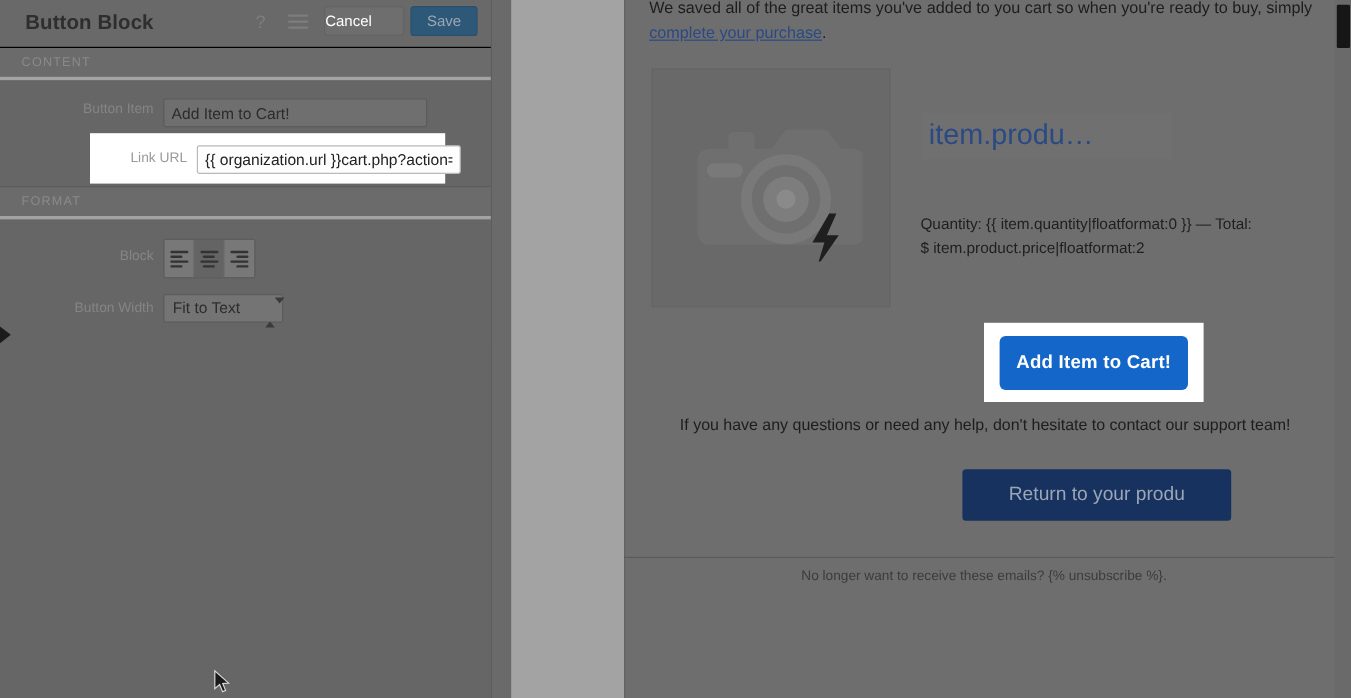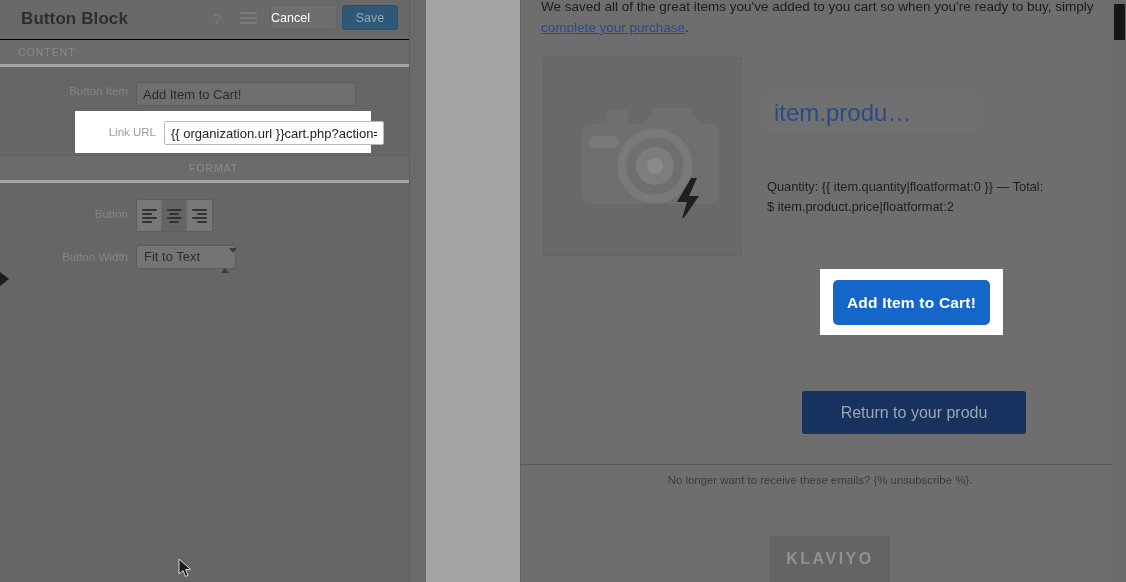--- a/index.html
+++ b/index.html
@@ -100,21 +100,21 @@
     height: 24px;
     line-height: 24px;
     padding-left: 18px;
     font-size: 10.5px;
     letter-spacing: 1px;
     color: #8a8a8a;
     background: #6b6b6b;
     border-bottom: 3px solid #a3a3a3;
   }
   #content-section-head { border-top: none; }
-  #format-section-head { border-top: 1px solid #5d5d5d; text-align: center; }
+  #format-section-head { border-top: 1px solid #5d5d5d; }
 
   .field-row {
     position: relative;
     height: 38px;
   }
   .field-label {
     position: absolute;
     right: 0;
     top: 10px;
     width: 120px;
@@ -483,21 +483,21 @@
       <div style="height:100px"></div>
     </div>
 
     <div id="linkurl-highlight"></div>
 
     <div id="row-link-url">
       <div class="field-label lbl-linkurl">Link URL</div>
       <input class="text-input" id="link-url-input" type="text" value="{{ organization.url }}cart.php?action=a" style="">
     </div>
 
-    <div class="field-label lbl-align" style="position:absolute;left:0;top:208px;">Button</div>
+    <div class="field-label lbl-align" style="position:absolute;left:0;top:208px;">Block</div>
 
     <div id="align-group">
       <div class="align-btn a-left">
         <div class="bars">
           <i></i>
             <i></i>
             <i></i>
             <i></i>
         </div>
       </div>
@@ -553,31 +553,31 @@
       <div id="product-title">item.produ…</div>
 
       <div id="product-meta">
         <div>Quantity: {{ item.quantity|floatformat:0 }} — Total:</div>
         <div>$ item.product.price|floatformat:2</div>
       </div>
 
       <div id="cta-highlight"></div>
       <div id="cta-button">Add Item to Cart!</div>
 
+      <div id="support-text">If you have any questions or need any help, don't hesitate to contact our support team!</div>
 
       <div id="return-button">Return to your produ</div>
     </div>
 
     <div id="email-divider"></div>
 
     <div id="footer-text">
       <span>No longer want to receive these emails? {% unsubscribe %}.</span>
     </div>
 
-    <div id="klaviyo-logo">KLAVIYO</div>
   </div>
 
   <div id="scrollbar-track">
     <div id="scrollbar-thumb"></div>
   </div>
 
   <svg id="mouse-cursor" viewBox="0 0 14 20">
     <path d="M1 1 L1 16 L5 12.5 L7.5 18.5 L10 17.3 L7.6 11.6 L12.5 11.3 Z" fill="#1a1a1a" stroke="#d9d9d9" stroke-width="1"></path>
   </svg>
 

